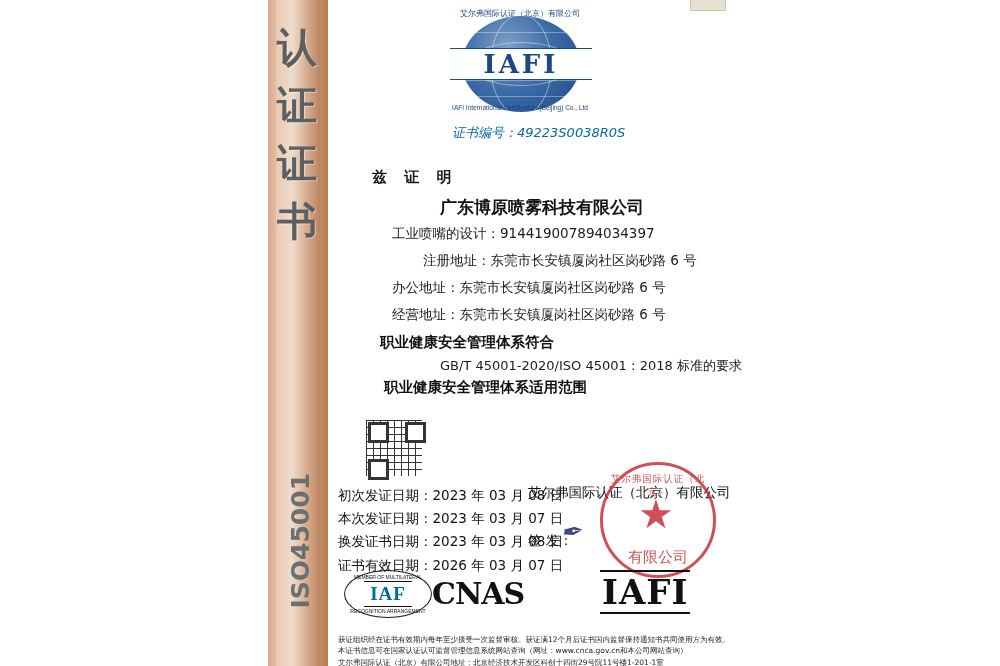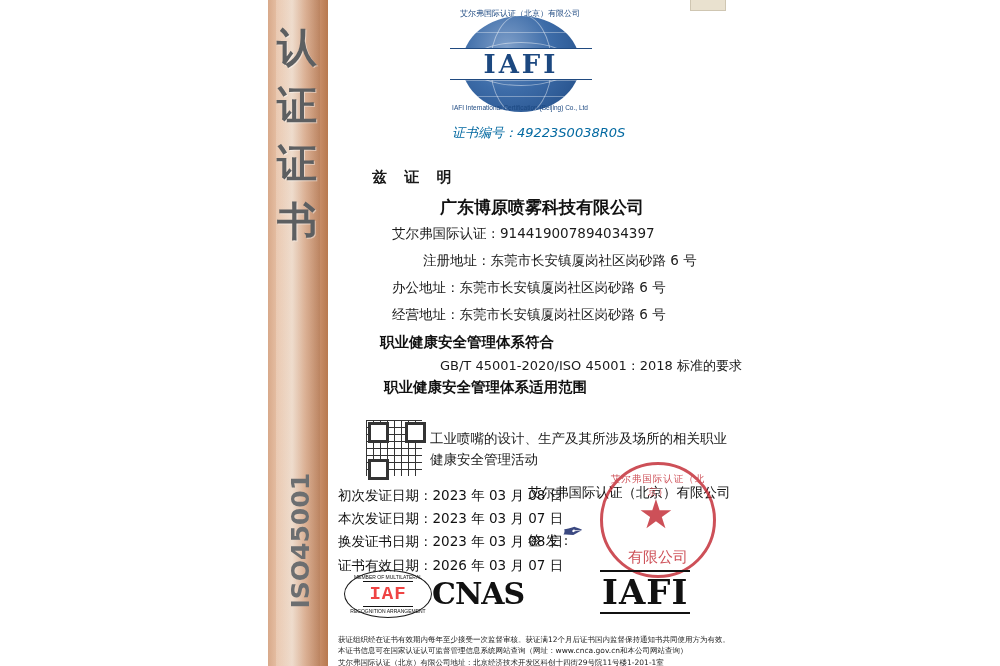--- a/index.html
+++ b/index.html
@@ -326,25 +326,25 @@
     top: 570px;
     width: 86px;
     height: 46px;
     border: 1.5px solid #1a1a1a;
     border-radius: 50%;
     display: flex;
     align-items: center;
     justify-content: center;
   }
   .mark-iaf .inner {
-    font-family: Liberation Mono, monospace;
+    font-family: Liberation Serif, serif;
     font-weight: 700;
     font-size: 19px;
     letter-spacing: 1px;
-    color: #ef4444;
+    color: #0369a1;
     border-top: 1.5px solid #111;
     border-bottom: 1.5px solid #111;
     padding: 1px 6px;
   }
   .mark-iaf .ring-top, .mark-iaf .ring-bot {
     position: absolute;
     left: 0; width: 86px;
     text-align: center;
     font-size: 5px;
     color: #111;
@@ -457,29 +457,28 @@
       <span>IAFI</span>
     </div>
     <div class="logo-bottom-text">IAFI International Certification (Beijing) Co., Ltd</div>
   </div>
 
   <div class="cert-no">证书编号：49223S0038R0S</div>
 
   <div class="hereby">兹 证 明</div>
   <div class="company">广东博原喷雾科技有限公司</div>
 
-  <div class="info-line il1">艾尔弗国际认证：914419007894034397</div>
+  <div class="info-line il1">工业喷嘴的设计：914419007894034397</div>
   <div class="info-line il2">注册地址：东莞市长安镇厦岗社区岗砂路 6 号</div>
   <div class="info-line il3">办公地址：东莞市长安镇厦岗社区岗砂路 6 号</div>
   <div class="info-line il4">经营地址：东莞市长安镇厦岗社区岗砂路 6 号</div>
 
   <div class="heading-line hl1">职业健康安全管理体系符合</div>
   <div class="standard">GB/T 45001-2020/ISO 45001：2018 标准的要求</div>
   <div class="heading-line hl2">职业健康安全管理体系适用范围</div>
-  <div class="scope-text">工业喷嘴的设计、生产及其所涉及场所的相关职业健康安全管理活动</div>
 
   <div class="qr">
     <div class="qr-eye tl"></div>
     <div class="qr-eye tr"></div>
     <div class="qr-eye bl"></div>
   </div>
 
   <div class="dates">
     <div>初次发证日期：2023 年 03 月 08 日</div>
     <div>本次发证日期：2023 年 03 月 07 日</div>

